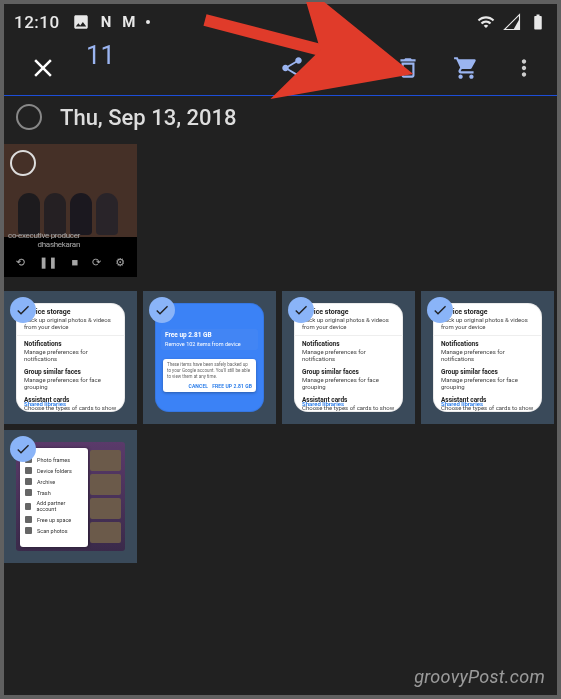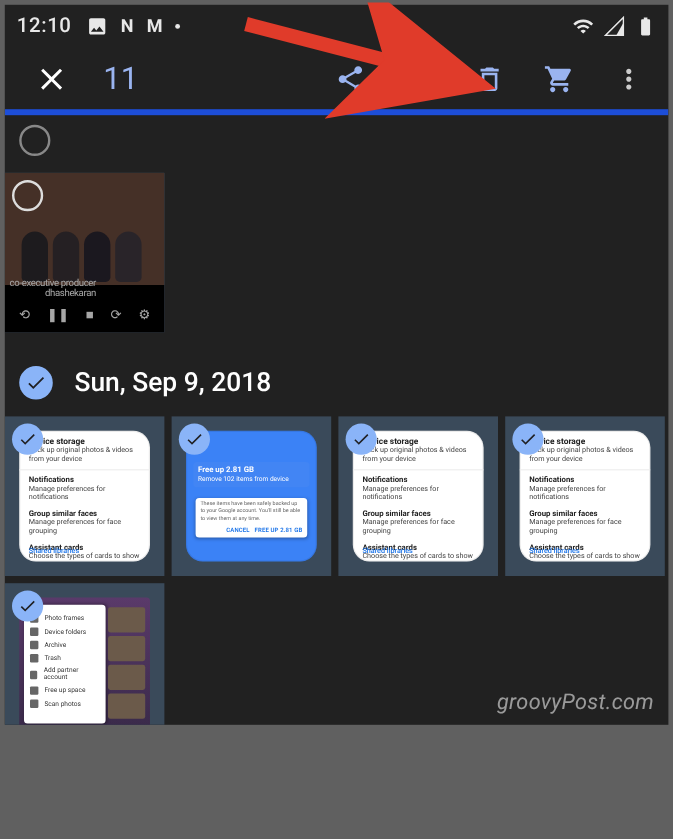--- a/index.html
+++ b/index.html
@@ -9,21 +9,21 @@
       background: #606060;
       font-family: Roboto, Arial, sans-serif;
       position: relative;
       overflow: hidden;
     }
     .phone {
       position: absolute;
       left: 4px;
       top: 4px;
       width: 553px;
-      height: 600px;
+      height: 691px;
       background: #212121;
       color: #fff;
       overflow: hidden;
     }
     
     .statusbar {
       height: 36px;
       display: flex;
       align-items: center;
       padding: 0 10px;
@@ -33,24 +33,24 @@
     .statusbar .time { font-weight: 500; letter-spacing: 0.5px; margin-right: 12px; }
     .statusbar .left-icons { display: flex; align-items: center; gap: 11px; }
     .statusbar .left-icons span { font-size: 15px; font-weight:700;}
     .statusbar .right-icons { margin-left: auto; display: flex; align-items: center; gap: 8px; }
     .icon-svg { width: 18px; height: 18px; fill: #e8e8e8; display:block; }
     .dot { width:4px; height:4px; border-radius:50%; background:#e8e8e8; }
     
     .toolbar {
       height: 56px;
       display: flex;
-      align-items: center;
+      align-items: flex-start;
       padding: 0 6px 0 12px;
       gap: 4px;
-      border-bottom: 5px solid #1d4ed8;
+      border-bottom: 1px solid #1d4ed8;
     }
     .tb-btn {
       width: 54px;
       height: 56px;
       display: flex;
       align-items: center;
       justify-content: center;
       cursor: pointer;
     }
     .tb-icon { width: 26px; height: 26px; fill: #9ab4f0; }
@@ -269,20 +269,21 @@
       <svg class="tb-icon" style="fill:#ccc" viewBox="0 0 24 24">
           <path d="M12 8c1.1 0 2-.9 2-2s-.9-2-2-2-2 .9-2 2 .9 2 2 2zm0 2c-1.1 0-2 .9-2 2s.9 2 2 2 2-.9 2-2-.9-2-2-2zm0 6c-1.1 0-2 .9-2 2s.9 2 2 2 2-.9 2-2-.9-2-2-2z"></path>
         </svg>
     </div>
   </div>
 
   <div class="content">
 
     <div class="section-head partial first-head">
       <div class="sel-ring"></div>
+      <div class="date-text">Thu, Sep 13, 2018</div>
     </div>
     <div class="grid">
       <div class="cell partial-overlay">
         <div class="video-scene">
           <div class="person p1"></div>
             <div class="person p2"></div>
             <div class="person p3"></div>
             <div class="person p4"></div>
           <div class="video-caption">
             <span>co-executive producer</span><br>
@@ -293,28 +294,20 @@
               <span>❚❚</span>
               <span>■</span>
               <span>⟳</span>
               <span>⚙</span>
           </div>
         </div>
         <div class="thumb-check ring"></div>
       </div>
     </div>
 
-    <div class="section-head">
-      <div class="sel-check">
-          <svg viewBox="0 0 24 24">
-            <path d="M9 16.17L4.83 12l-1.42 1.41L9 19 21 7l-1.41-1.41z"></path>
-          </svg>
-        </div>
-      <div class="date-text">Sun, Sep 9, 2018</div>
-    </div>
     <div class="grid">
 
       <div class="cell">
         <div class="thumb-check">
             <svg viewBox="0 0 24 24">
               <path d="M9 16.17L4.83 12l-1.42 1.41L9 19 21 7l-1.41-1.41z"></path>
             </svg>
           </div>
         <div class="white-card">
           <div class="wc-head"><b>Device storage</b><span>Back up original photos &amp; videos from your device</span></div>

